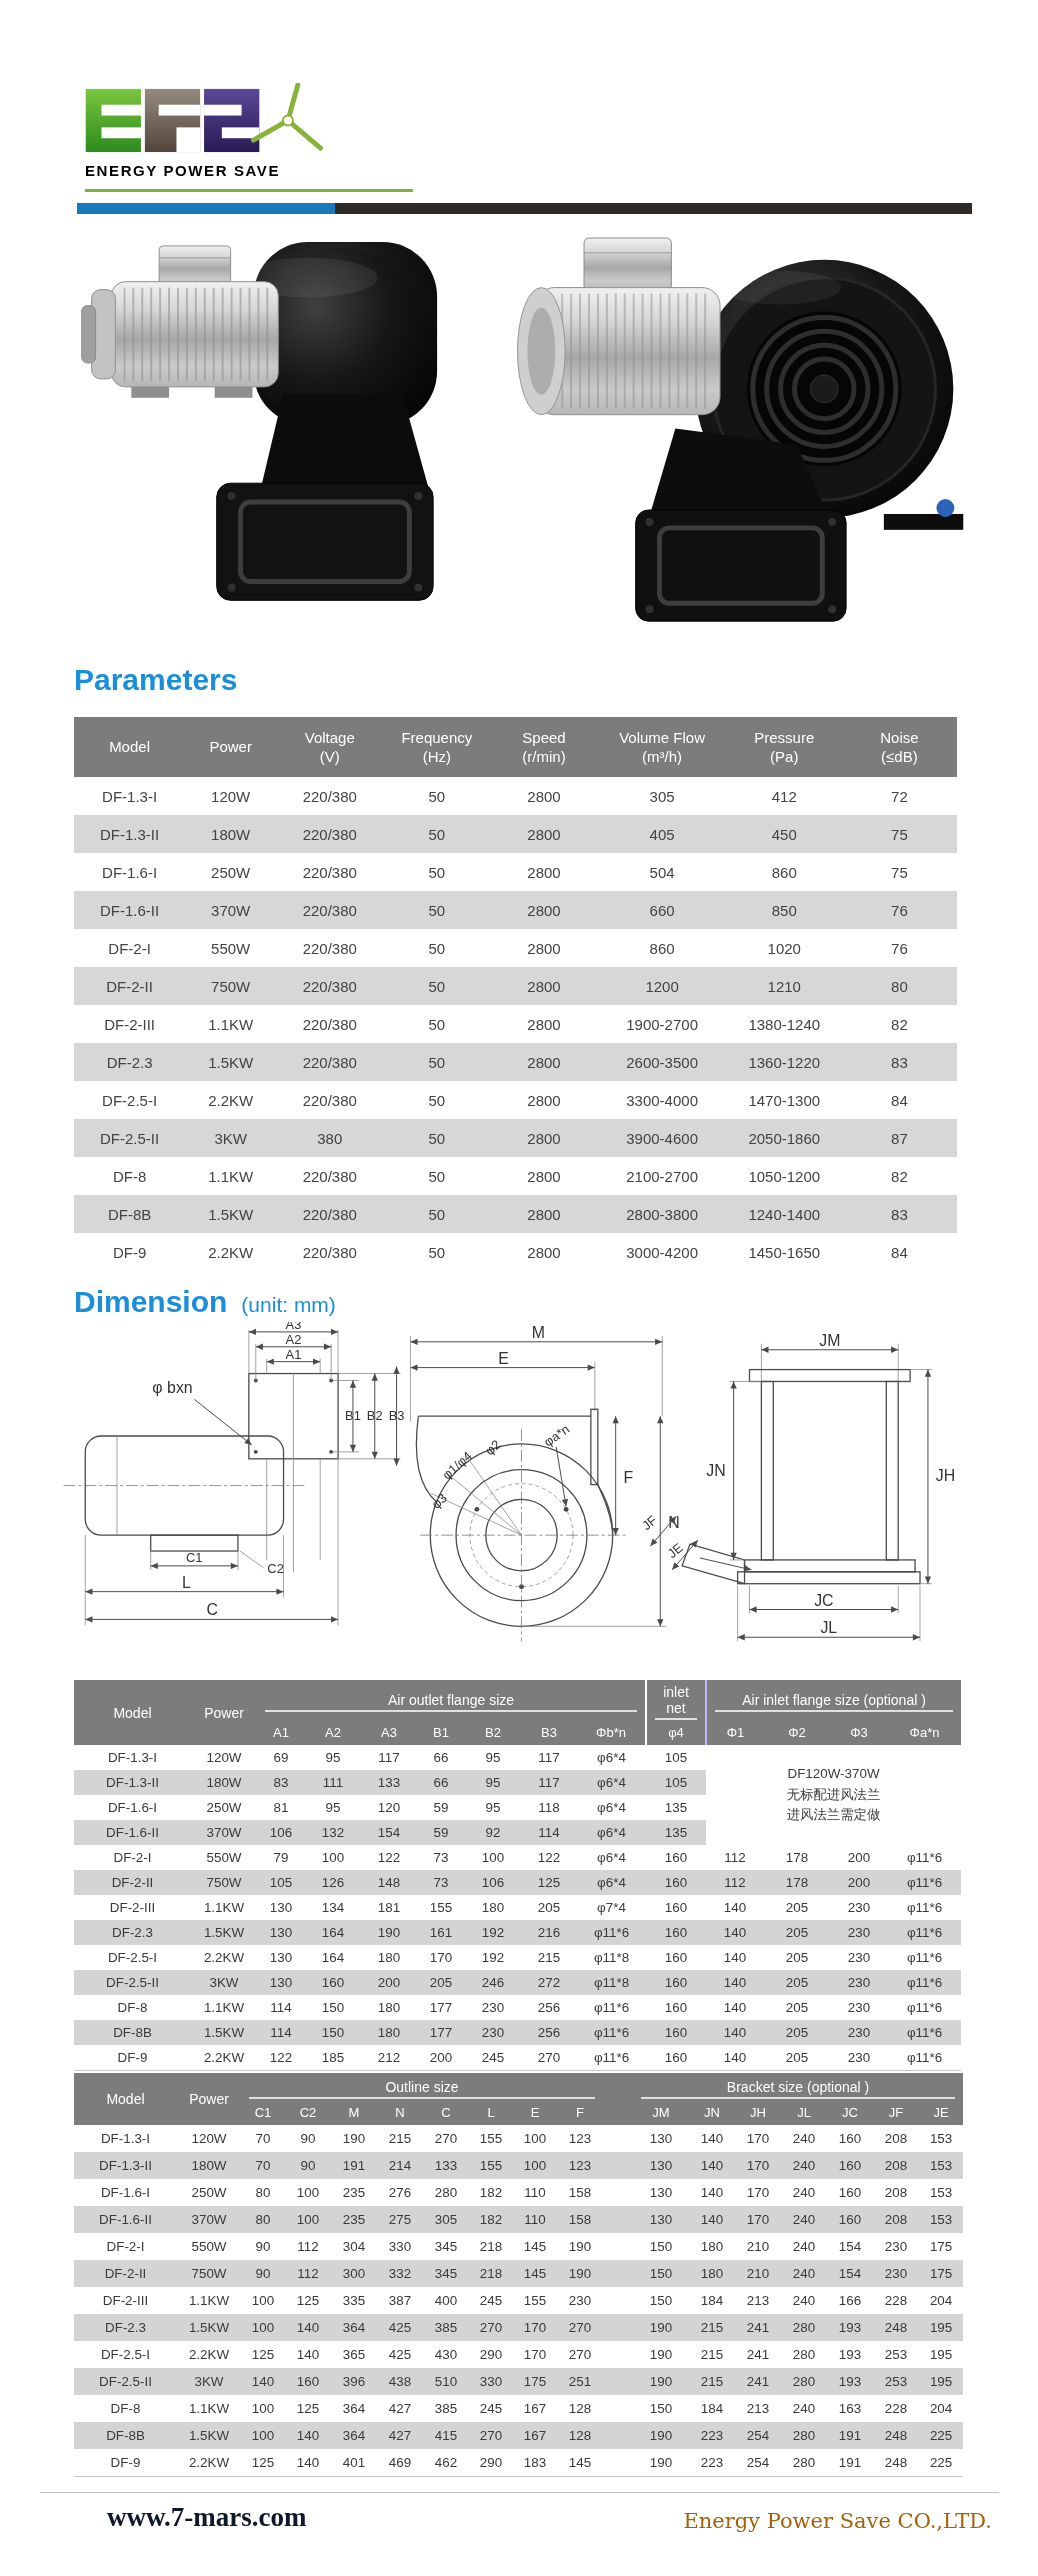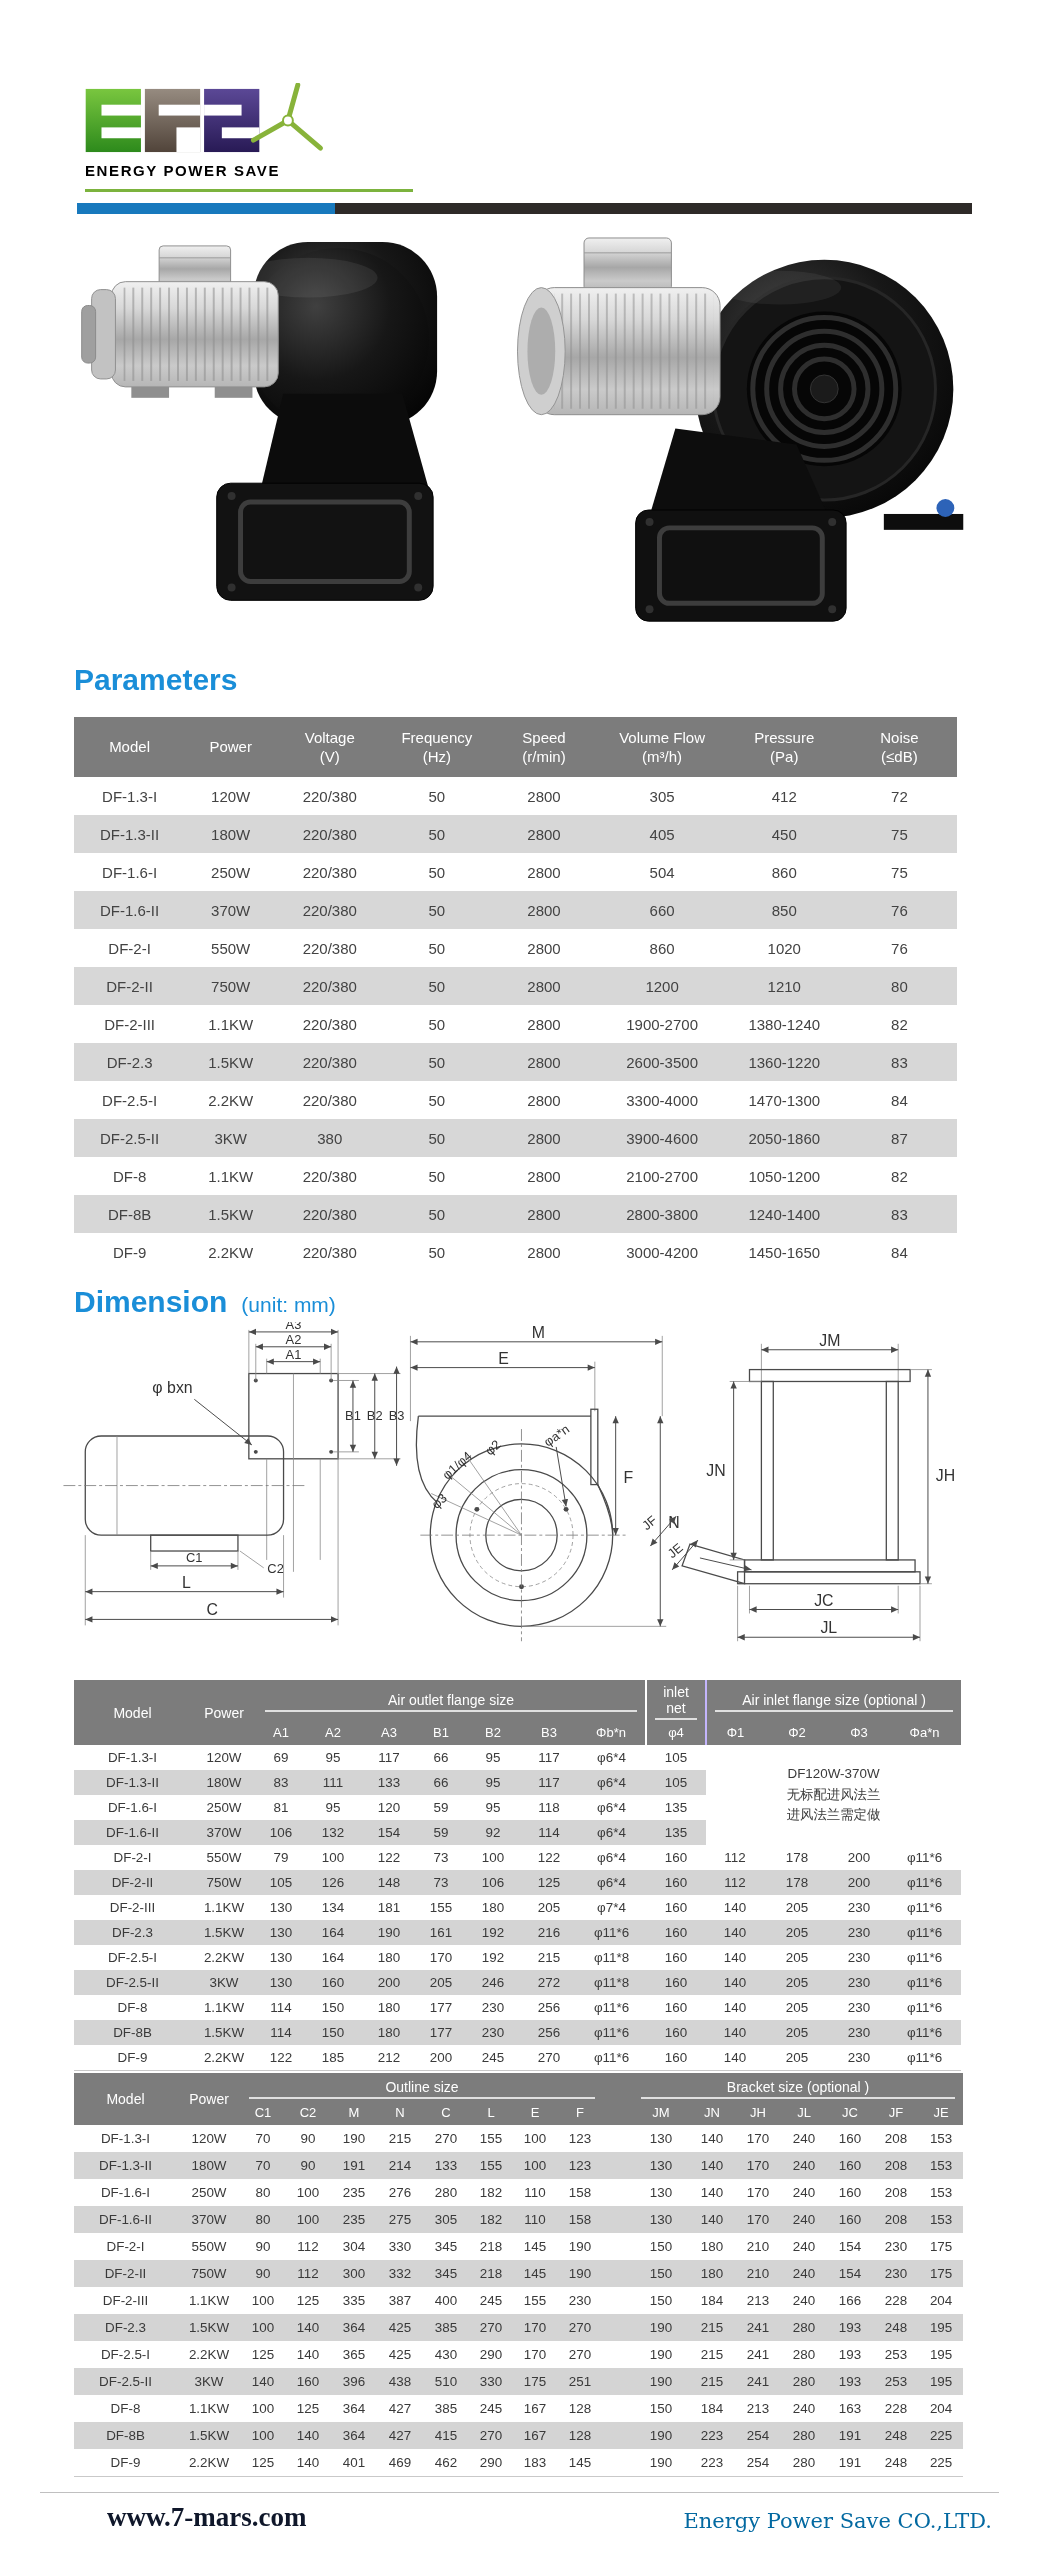--- a/index.html
+++ b/index.html
@@ -57,21 +57,21 @@
   .dim{stroke:#4a4a4a;stroke-width:1;fill:none;marker-start:url(#arw);marker-end:url(#arw);}
   .dimh{stroke:#4a4a4a;stroke-width:1;fill:none;marker-end:url(#arw);}
   .lbl{fill:#333;font-size:13px;font-family:"Liberation Sans",sans-serif;}
   .lbl2{fill:#333;font-size:16px;font-family:"Liberation Sans",sans-serif;}
 
   
   .footer-line{position:absolute;left:40px;top:2492px;width:959px;height:1px;background:#c0c0c0;}
   .site{position:absolute;left:63px;top:2502px;font-family:Liberation Serif, serif;
         font-weight:700;font-size:27px;color:#0f172a;margin-left:44px;}
   .company{position:absolute;right:46px;top:2509px;font-family:"DejaVu Serif","Liberation Serif",serif;
-        font-size:21px;color:#0369a1;}
+        font-size:21px;color:#a16207;}
 </style>
 </head>
 <body>
 
 <div class="page">
 
   <div class="logo-wrap">
     <svg width="250" height="73" viewBox="0 0 252 74">
       <defs>
         <linearGradient id="gE" x1="0" y1="0" x2="0" y2="1">

